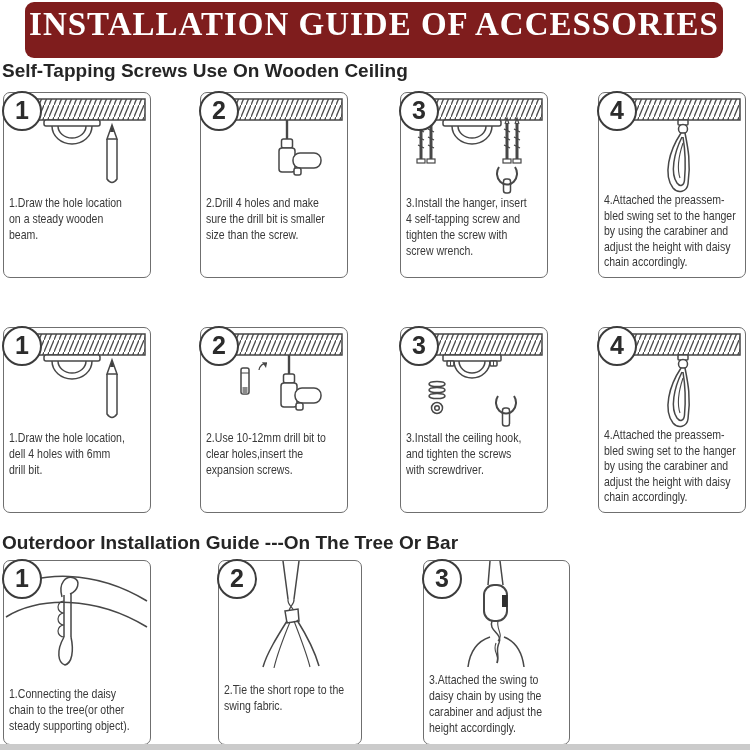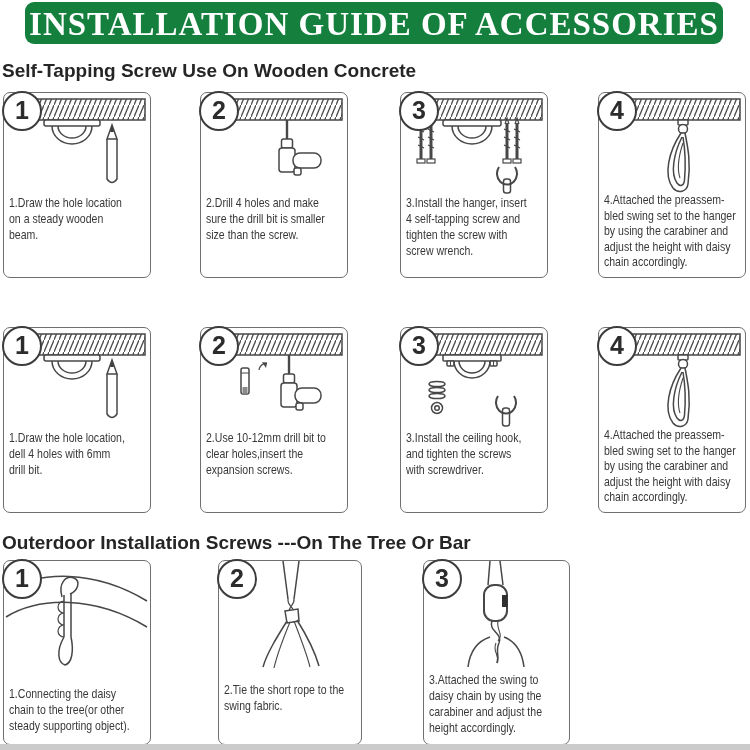--- a/index.html
+++ b/index.html
@@ -1,18 +1,18 @@
 <!DOCTYPE html>
 <html><head>
 <meta charset="utf-8">
 <style>
   html,body{margin:0;padding:0;background:#fff;}
   #page{position:relative;width:750px;height:750px;background:#fff;overflow:hidden;
         font-family:"Liberation Sans",sans-serif;}
-  .banner{position:absolute;left:25px;top:2px;width:698px;height:42px;background:#15803d;
+  .banner{position:absolute;left:25px;top:2px;width:698px;height:56px;background:#7f1d1d;
           border-radius:9px;color:#fff;text-align:center;line-height:44px;
           font-family:"Liberation Serif",serif;font-weight:bold;font-size:33px;letter-spacing:1px;}
   .sec-title{position:absolute;left:2px;font-size:19px;font-weight:bold;color:#252525;
              letter-spacing:0px;white-space:nowrap;}
   #sec1-title{top:60px;} #sec2-title{top:301px;} #sec3-title{top:532px;}
   .panel{position:absolute;border:1.5px solid #6f6f6f;border-radius:7px;background:#fff;box-sizing:border-box;}
   .panel svg{position:absolute;left:0;top:0;display:block;}
   .badge{position:absolute;left:-2px;top:-2px;width:36px;height:36px;border:2.4px solid #3c3c3c;
          border-radius:50%;background:#fff;text-align:center;line-height:35px;
          font-size:25px;font-weight:bold;color:#2c2c2c;z-index:3;}
@@ -37,21 +37,21 @@
     </pattern>
   </defs>
 </svg>
 
 <div id="page">
 
   <div class="banner">
     <span>INSTALLATION GUIDE OF ACCESSORIES</span>
   </div>
 
-  <div class="sec-title" id="sec1-title">Self-Tapping Screw Use On Wooden Concrete</div>
+  <div class="sec-title" id="sec1-title">Self-Tapping Screws Use On Wooden Ceiling</div>
 
   <div class="panel r1 c1">
     <svg width="145" height="106" viewBox="0 0 145 106" fill="none" stroke="#474747" stroke-width="1.5">
       <rect x="4" y="6" width="137" height="21" fill="url(#hatch)"></rect>
       <rect x="40" y="27" width="56" height="6" rx="2" fill="#fff"></rect>
       <path d="M48,33 A20,18 0 0 0 88,33"></path>
       <path d="M54,33 A14,12 0 0 0 82,33"></path>
       <path d="M108,32 L103,46 L113,46 Z" fill="#fff"></path>
       <path d="M108,32 L106,39 L110,39 Z" fill="#3f3f3f" stroke="none"></path>
       <path d="M103,46 L103,86 Q108,93 113,86 L113,46"></path>
@@ -199,21 +199,21 @@
       <path d="M84,50 C80,62 78,76 81,85" stroke-width="1.1"></path>
     </svg>
     <div class="badge"><span>4</span></div>
     <div class="caption cap-t4">4.Attached the preassem-
 bled swing set to the hanger
 by using the carabiner and
 adjust the height with daisy
 chain accordingly.</div>
   </div>
 
-  <div class="sec-title" id="sec3-title">Outerdoor Installation Screws ---On The Tree Or Bar</div>
+  <div class="sec-title" id="sec3-title">Outerdoor Installation Guide ---On The Tree Or Bar</div>
 
   <div class="panel r3 t1">
     <svg width="145" height="110" viewBox="0 0 145 110" fill="none" stroke="#474747" stroke-width="1.5">
       <path d="M2,30 C35,10 90,8 143,40"></path>
       <path d="M2,56 C35,36 90,34 143,66"></path>
       <path d="M58,36 C54,22 62,14 70,17 C77,20 74,30 66,33" fill="#fff"></path>
       <path d="M60,34 L60,76 M67,33 L67,76"></path>
       <path d="M60,40 a6,6 0 0 0 0,12 M60,52 a6,6 0 0 0 0,12 M60,64 a6,6 0 0 0 0,12" stroke-width="1.2"></path>
       <path d="M60,76 C52,90 54,102 61,104 C68,102 70,90 67,76" fill="#fff"></path>
     </svg>

